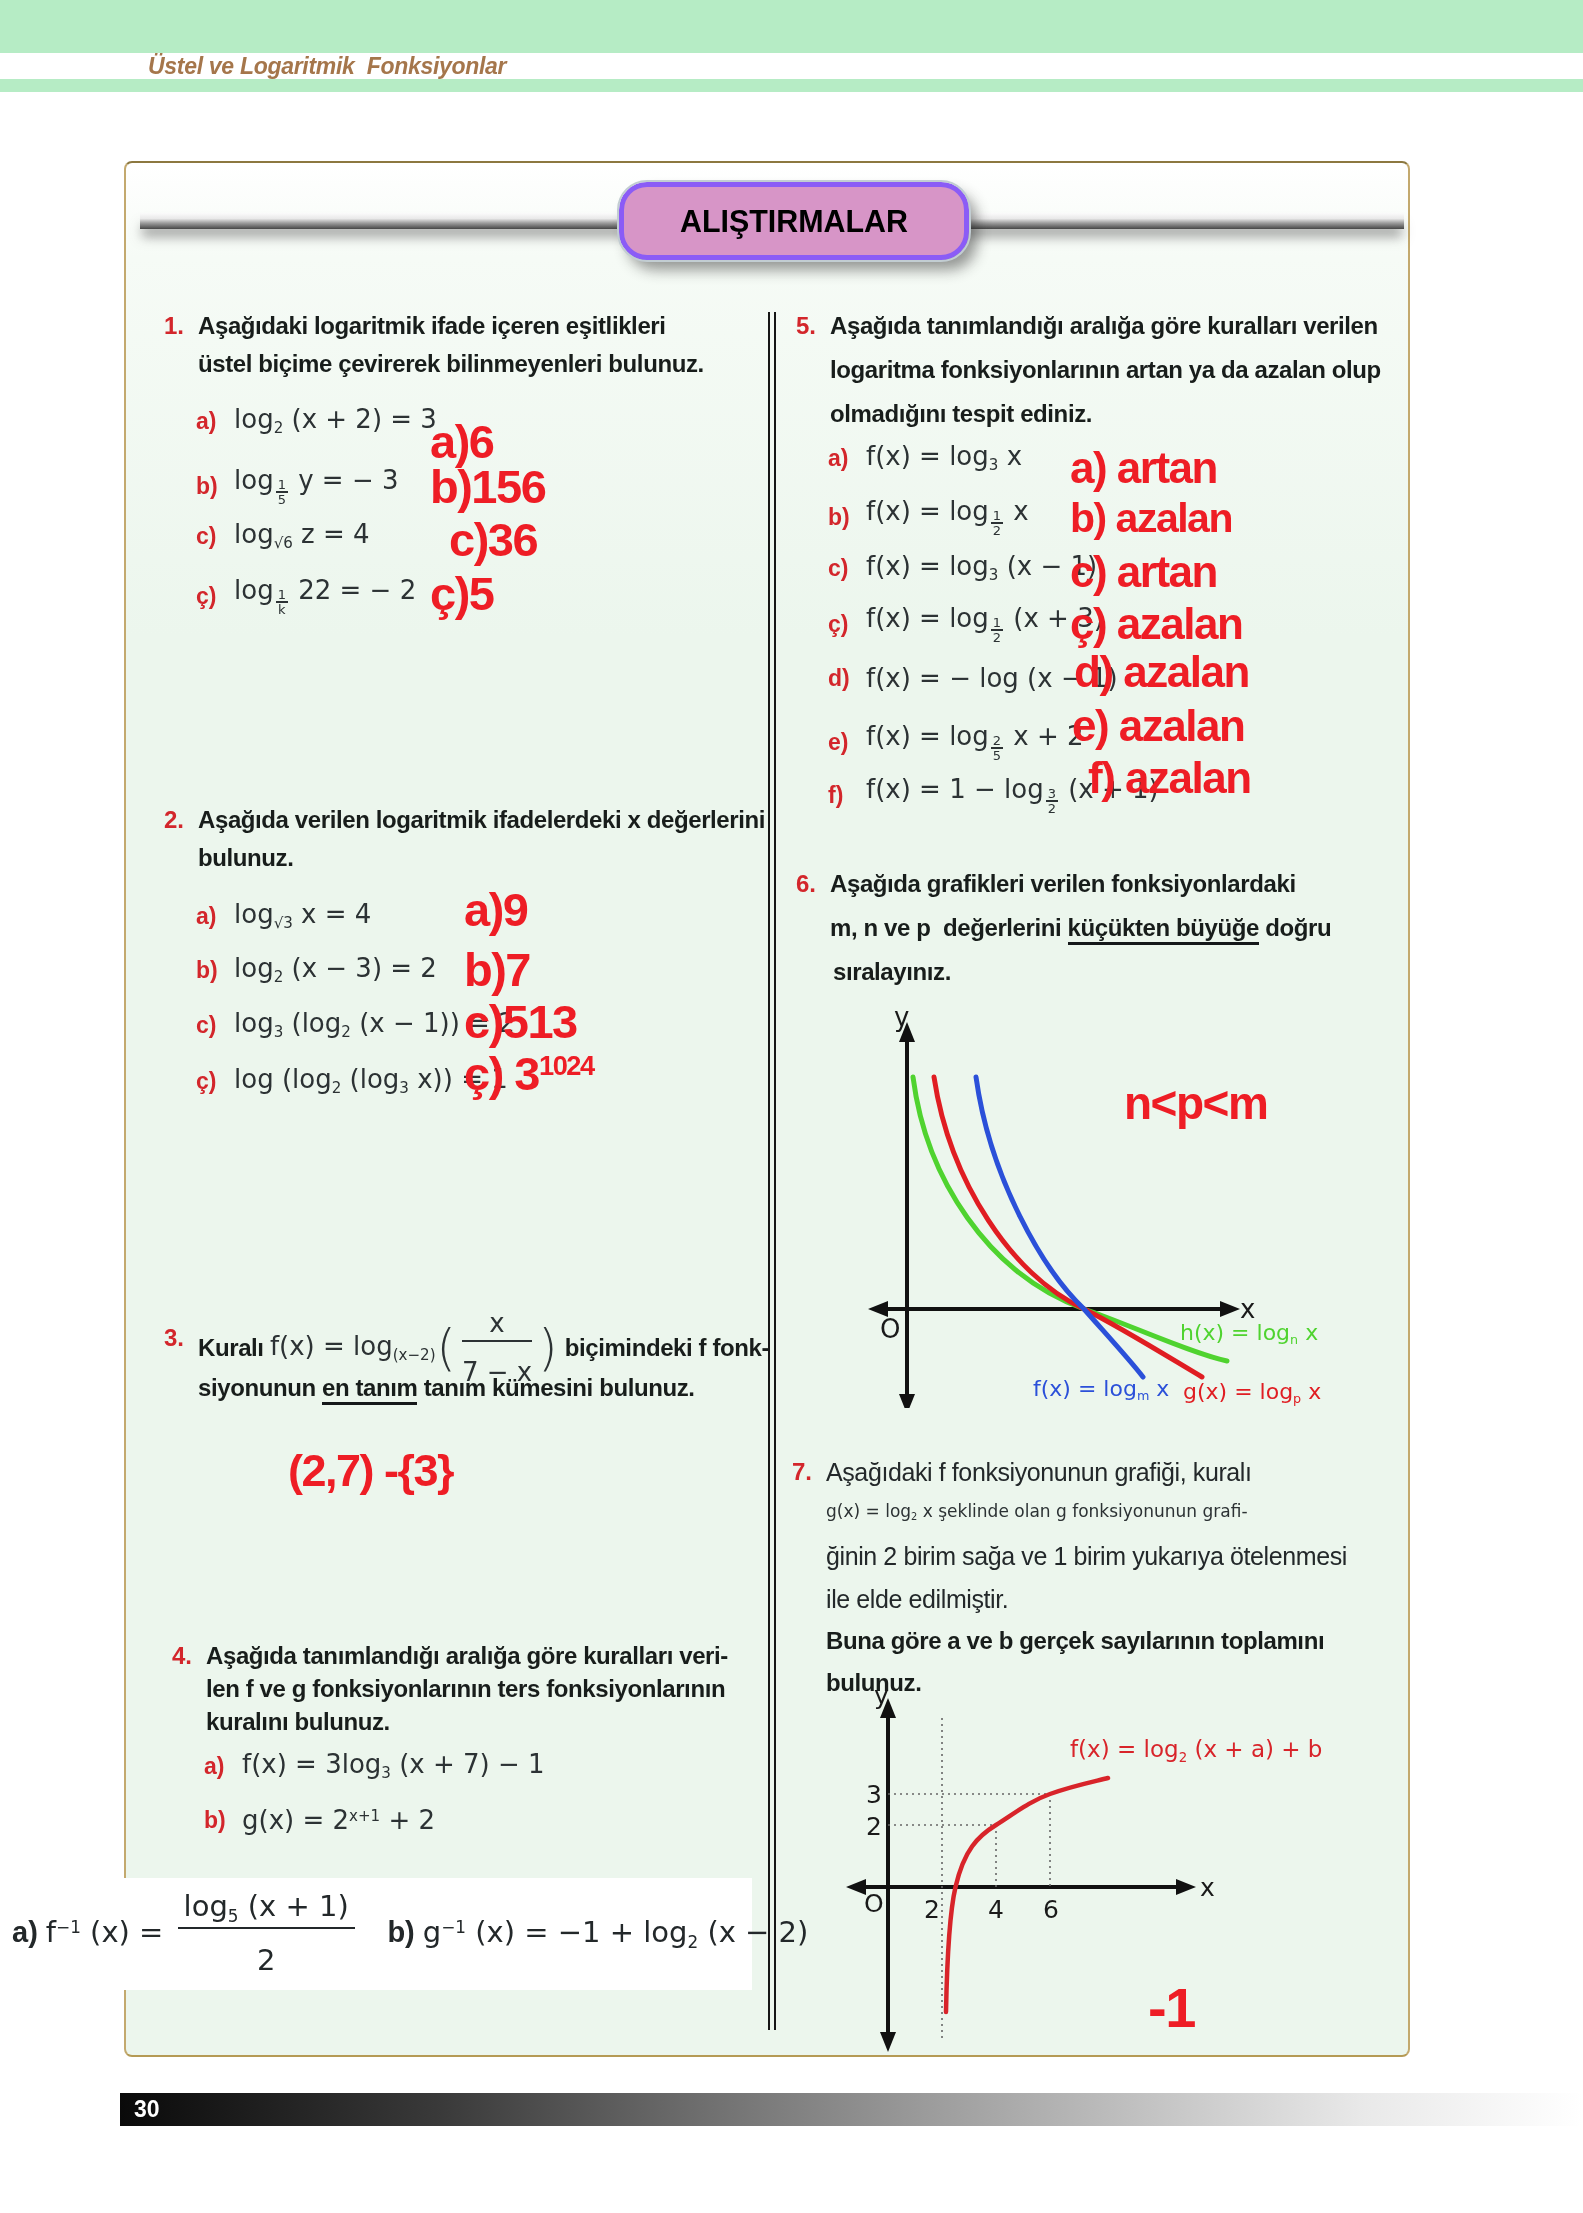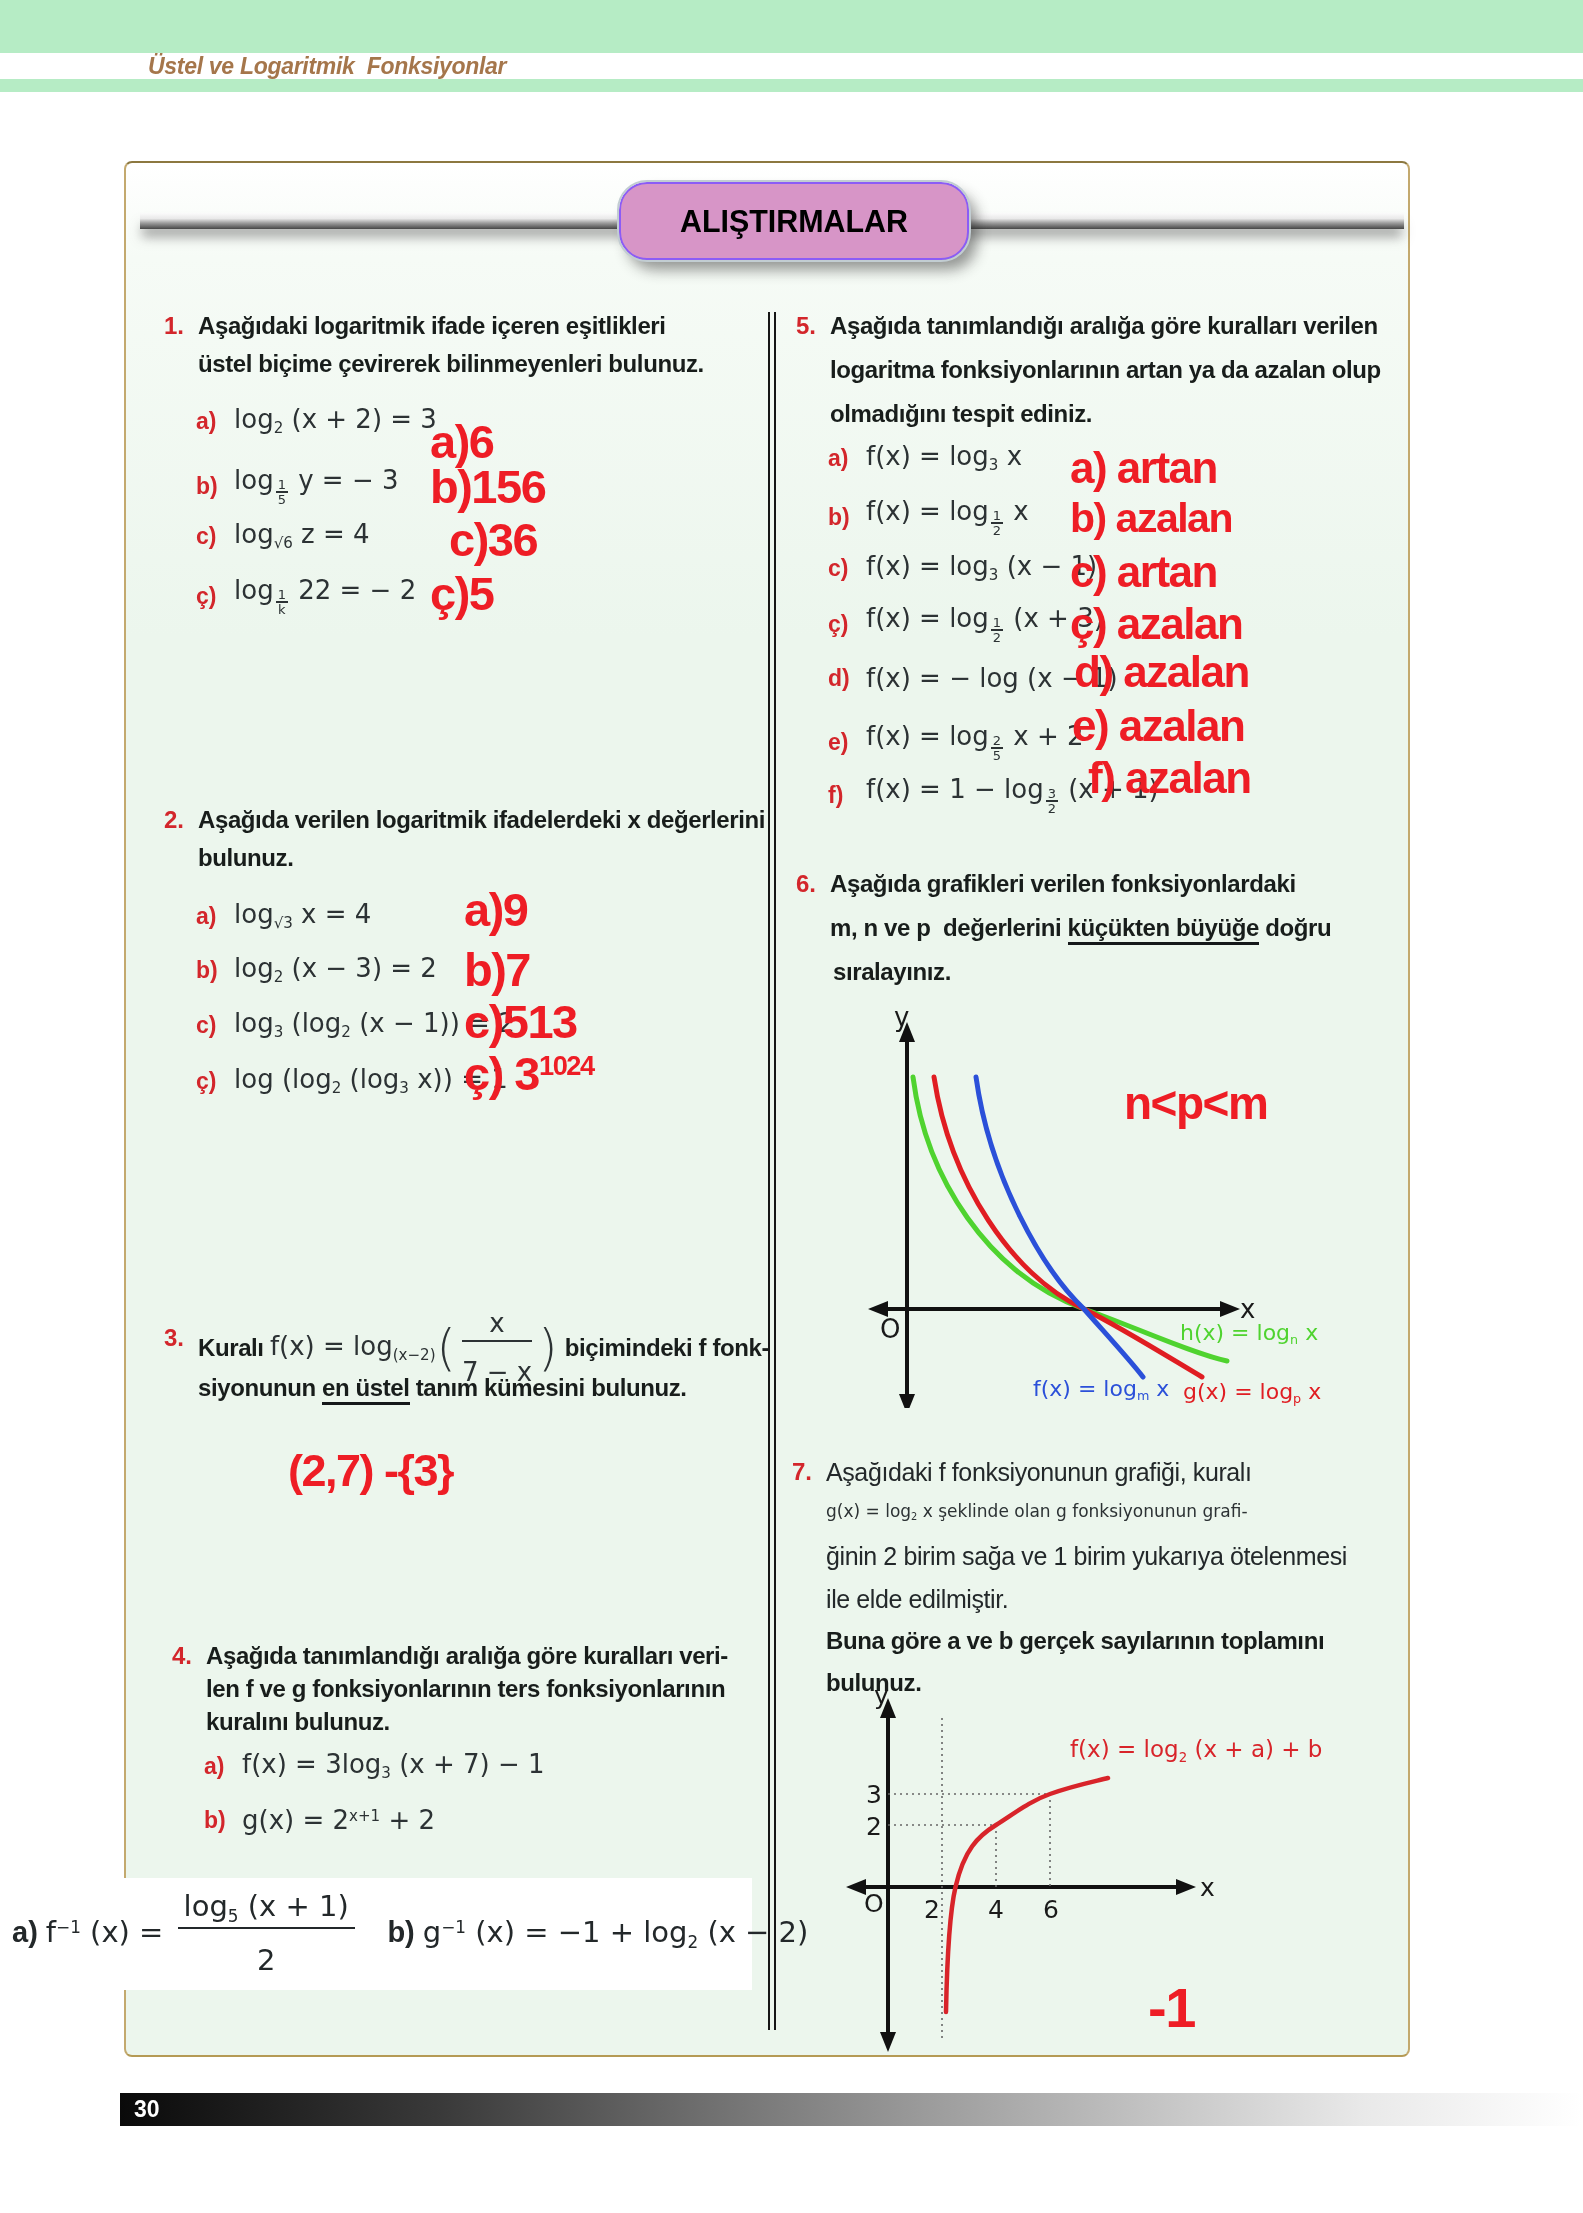--- a/index.html
+++ b/index.html
@@ -13,21 +13,21 @@
       font:italic 700 23px "Liberation Sans",sans-serif;color:#a5764b;letter-spacing:-0.3px;white-space:pre;}
 
   
   .content-box{position:absolute;left:124px;top:161px;width:1282px;height:1892px;
       border:2px solid;border-color:#8c7840 #c3a96e #b59a55 #c3a96e;border-radius:8px;
       background:linear-gradient(180deg,#ffffff 0%,#f6fbf6 5%,#ecf6ed 25%,#ecf6ed 100%);}
   .metal-bar{position:absolute;left:140px;top:213px;width:1264px;height:16px;
       background:linear-gradient(180deg,#fbfbfb 0%,#e9e9e9 35%,#9e9e9e 62%,#474747 100%);
       box-shadow:0 10px 12px -2px rgba(90,90,90,.55);}
   .badge{position:absolute;left:619px;top:182px;width:350px;height:78px;box-sizing:border-box;
-      background:#d795c7;border:2px solid #8b5cf6;outline:2px solid #c2cdd2;border-radius:28px;
+      background:#d795c7;border:5px solid #8b5cf6;outline:2px solid #c2cdd2;border-radius:28px;
       box-shadow:8px 10px 14px rgba(30,30,30,.45);
       display:flex;align-items:center;justify-content:center;}
   .badge span{font:800 32px "Liberation Sans",sans-serif;color:#000;letter-spacing:0;transform:scaleX(.95);white-space:pre;}
 
   .divider{position:absolute;left:768px;top:312px;width:4px;height:1718px;
       border-left:2px solid #161616;border-right:2px solid #161616;}
 
   .page-bar{position:absolute;left:120px;top:2093px;width:1463px;height:33px;
       background:linear-gradient(90deg,#0a0a0a 0%,#3a3a3a 22%,#9b9b9b 55%,#e9e9e9 85%,#ffffff 100%);
       color:#fff;font:700 23px "Liberation Sans",sans-serif;line-height:33px;padding-left:14px;box-sizing:border-box;}
@@ -133,21 +133,21 @@
   <div class="ans" style="left:464px;top:940px;margin-top:6px;"><span class="mtext">b)7</span></div>
   <div class="ans" style="left:464px;top:998px;"><span class="mtext">c)513</span></div>
   <div class="ans" style="left:464px;top:1050px;"><span class="mtext">ç) 3</span><span class="msup">1024</span></div>
 
   <div class="abs qnum" style="left:164px;top:1324px;">3.</div>
   <div class="mrow" style="left:198px;top:1306px;height:84px;">
     <span class="qtext">Kuralı </span>
     <span class="math"><span class="mtext">f(x) = log</span><span class="msub">(x−2)</span><span class="mbig">(</span><span class="mfrac"><span class="fn"><span class="mtext">x</span></span><span class="fd"><span class="mtext">7 − x</span></span></span><span class="mbig">)</span></span>
     <span class="qtext"> biçimindeki f fonk-</span>
   </div>
-  <div class="abs qtext" style="left:198px;top:1374px;"><span>siyonunun </span><span class="uline">en üstel</span><span> tanım kümesini bulunuz.</span></div>
+  <div class="abs qtext" style="left:198px;top:1374px;"><span>siyonunun </span><span class="uline">en tanım</span><span> tanım kümesini bulunuz.</span></div>
   <div class="ans" style="left:288px;top:1448px;font-size:45px;">(2,7) -{3}</div>
 
   <div class="abs qnum" style="left:172px;top:1642px;">4.</div>
   <div class="abs qtext" style="left:206px;top:1642px;">Aşağıda tanımlandığı aralığa göre kuralları veri-</div>
   <div class="abs qtext" style="left:206px;top:1675px;">len f ve g fonksiyonlarının ters fonksiyonlarının</div>
   <div class="abs qtext" style="left:206px;top:1708px;">kuralını bulunuz.</div>
 
   <div class="mrow" style="left:204px;top:1748px;height:36px;">
     <span class="ilabel">a)</span>
     <span class="math"><span class="mtext">f(x) = 3log</span><span class="msub">3</span><span class="mtext"> (x + 7) − 1</span></span>

